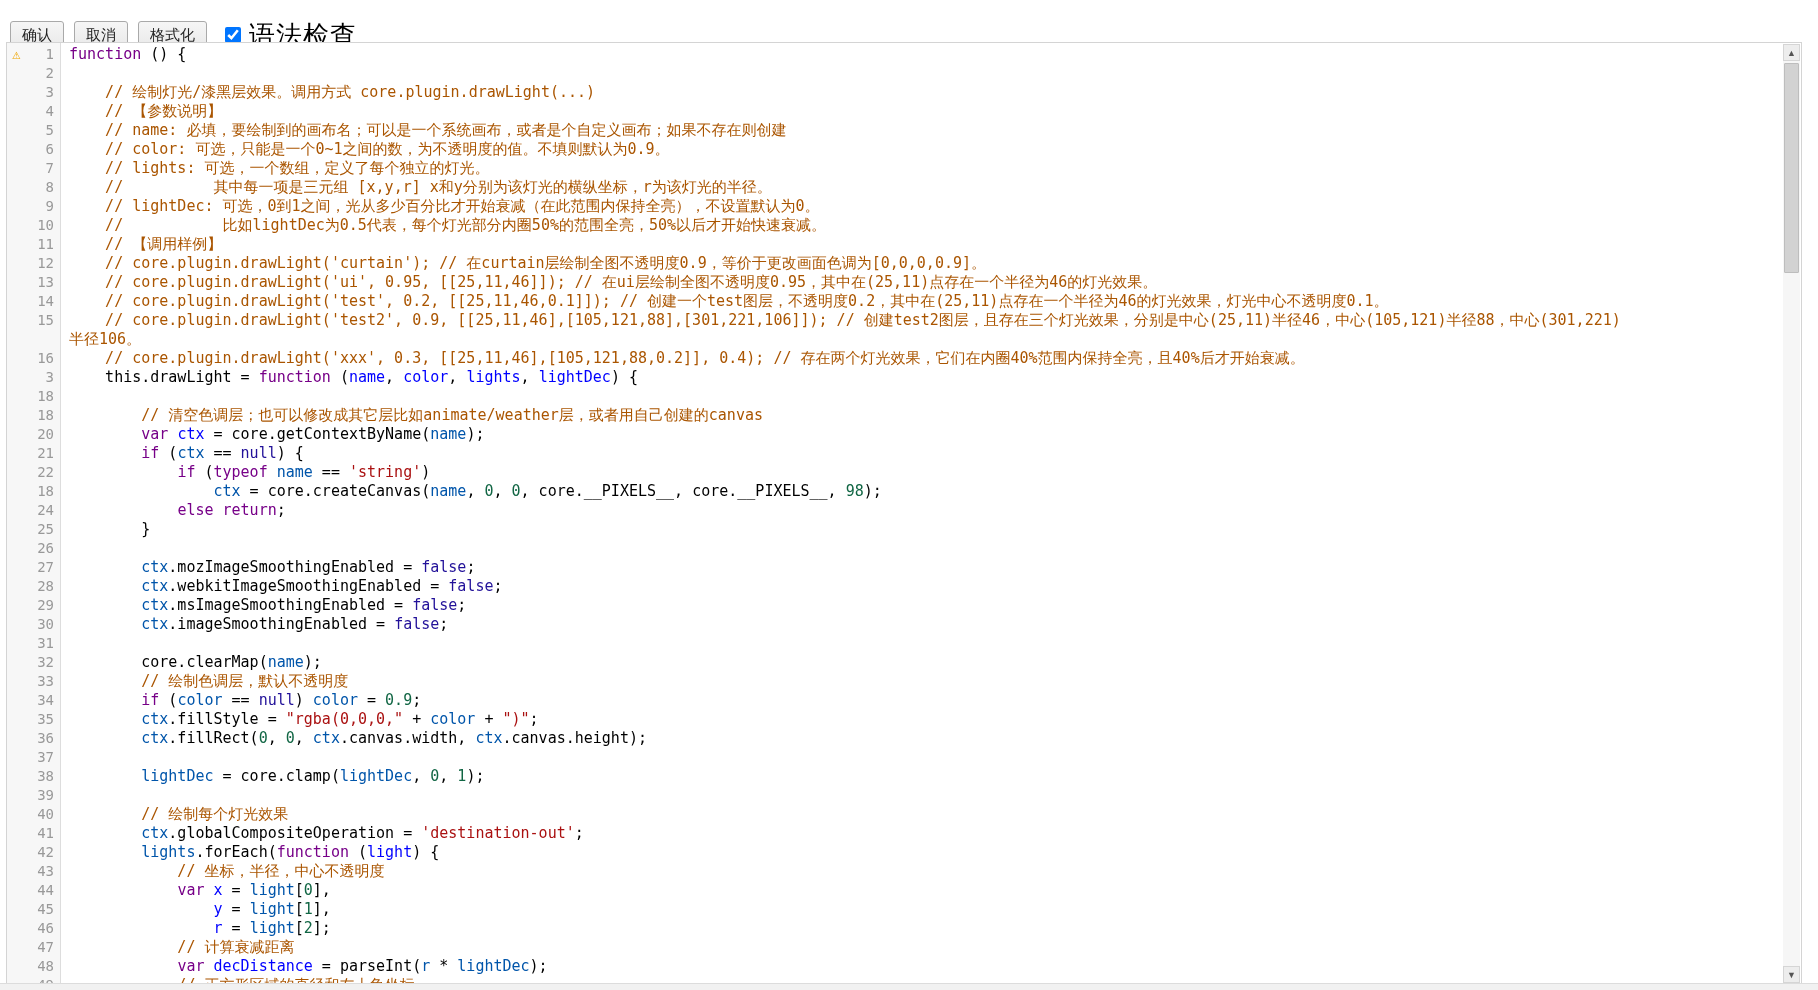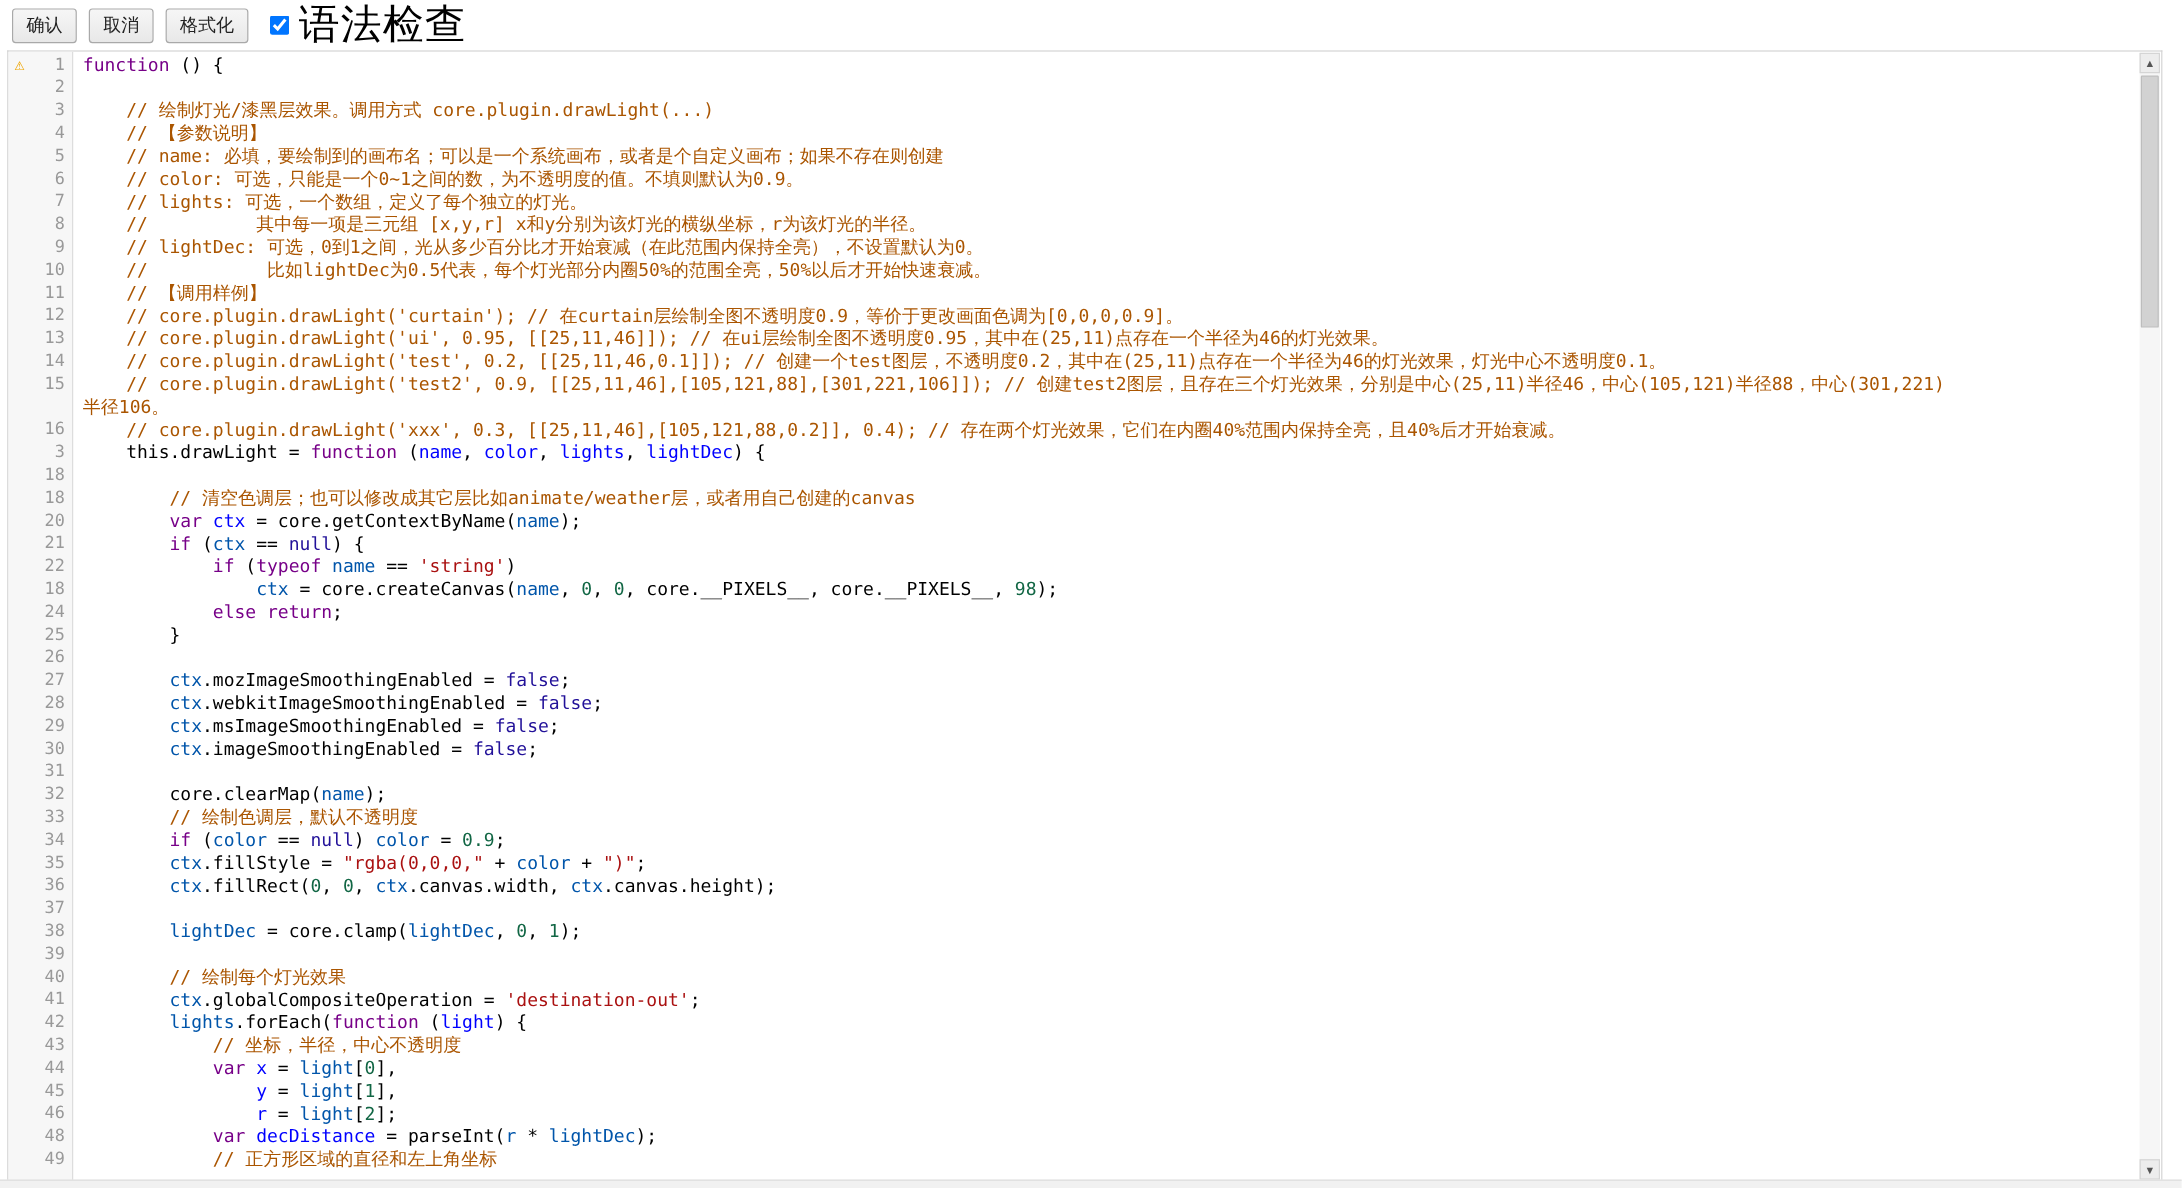--- a/index.html
+++ b/index.html
@@ -1,28 +1,28 @@
 <!DOCTYPE html>
 <html style="--c-text: #000000; --c-comment: #aa5500; --c-keyword: #770088; --c-def: #0000ff; --c-variable2: #0055aa; --c-atom: #221199; --c-number: #116644; --c-string: #aa1111; --c-line_number: #999999; --c-gutter_bg: #f7f7f7; --c-gutter_border: #dddddd;"><head>
 <meta charset="utf-8">
 <style>
   html,body{margin:0;padding:0;background:#fff;}
   body{width:1818px;height:990px;position:relative;overflow:hidden;
        font-family:"Liberation Sans",sans-serif;}
 
   
-  .toolbar{position:absolute;top:0;left:0;width:100%;height:42px;
+  .toolbar{position:absolute;top:14px;left:0;width:100%;height:42px;
            display:flex;align-items:center;padding-left:10px;box-sizing:border-box;gap:10px;
            background:#fff;}
   .tb-btn{font-family:"Liberation Sans",sans-serif;font-size:15px;color:#222;
           background:linear-gradient(#f6f6f6,#e8e8e8);
           border:1px solid #a9a9a9;border-radius:3px;padding:4px 11px;cursor:pointer;}
   .chk-wrap{display:flex;align-items:center;margin-left:8px;gap:8px;}
   .chk-wrap input{width:16px;height:16px;margin:0;}
-  .syntax-label{font-size:34px;color:#000;letter-spacing:1px;}
+  .syntax-label{font-size:26px;color:#000;letter-spacing:1px;}
 
   
   .editor{position:absolute;top:42px;left:6px;width:1796px;height:948px;
           border:1px solid #d4d4d4;border-bottom:none;background:#fff;
           overflow:hidden;box-sizing:border-box;}
   .gutterbg{position:absolute;left:0;top:0;bottom:0;width:53px;
             background:var(--c-gutter_bg);border-right:1px solid var(--c-gutter_border);}
   .lines{position:absolute;top:2px;left:0;right:20px;
          font-family:"DejaVu Sans Mono","Liberation Mono",monospace;font-size:15px;}
   .row{display:flex;height:19px;line-height:19px;}
@@ -250,20 +250,24 @@
       </div>
       <div class="row">
         <div class="gut">45</div>
         <div class="code"><span class="tk-p">                </span><span class="tk-d">y</span><span class="tk-p"> = </span><span class="tk-v">light</span><span class="tk-p">[</span><span class="tk-n">1</span><span class="tk-p">],</span></div>
       </div>
       <div class="row">
         <div class="gut">46</div>
         <div class="code"><span class="tk-p">                </span><span class="tk-d">r</span><span class="tk-p"> = </span><span class="tk-v">light</span><span class="tk-p">[</span><span class="tk-n">2</span><span class="tk-p">];</span></div>
       </div>
       <div class="row">
+        <div class="gut">47</div>
+        <div class="code"><span class="tk-c">            // 计算衰减距离</span></div>
+      </div>
+      <div class="row">
         <div class="gut">48</div>
         <div class="code"><span class="tk-p">            </span><span class="tk-k">var</span><span class="tk-p"> </span><span class="tk-d">decDistance</span><span class="tk-p"> = parseInt(</span><span class="tk-v">r</span><span class="tk-p"> * </span><span class="tk-v">lightDec</span><span class="tk-p">);</span></div>
       </div>
       <div class="row">
         <div class="gut">49</div>
         <div class="code"><span class="tk-c">            // 正方形区域的直径和左上角坐标</span></div>
       </div>
     </div>
   <div class="vscroll">
     <div class="varrow up">▲</div>

